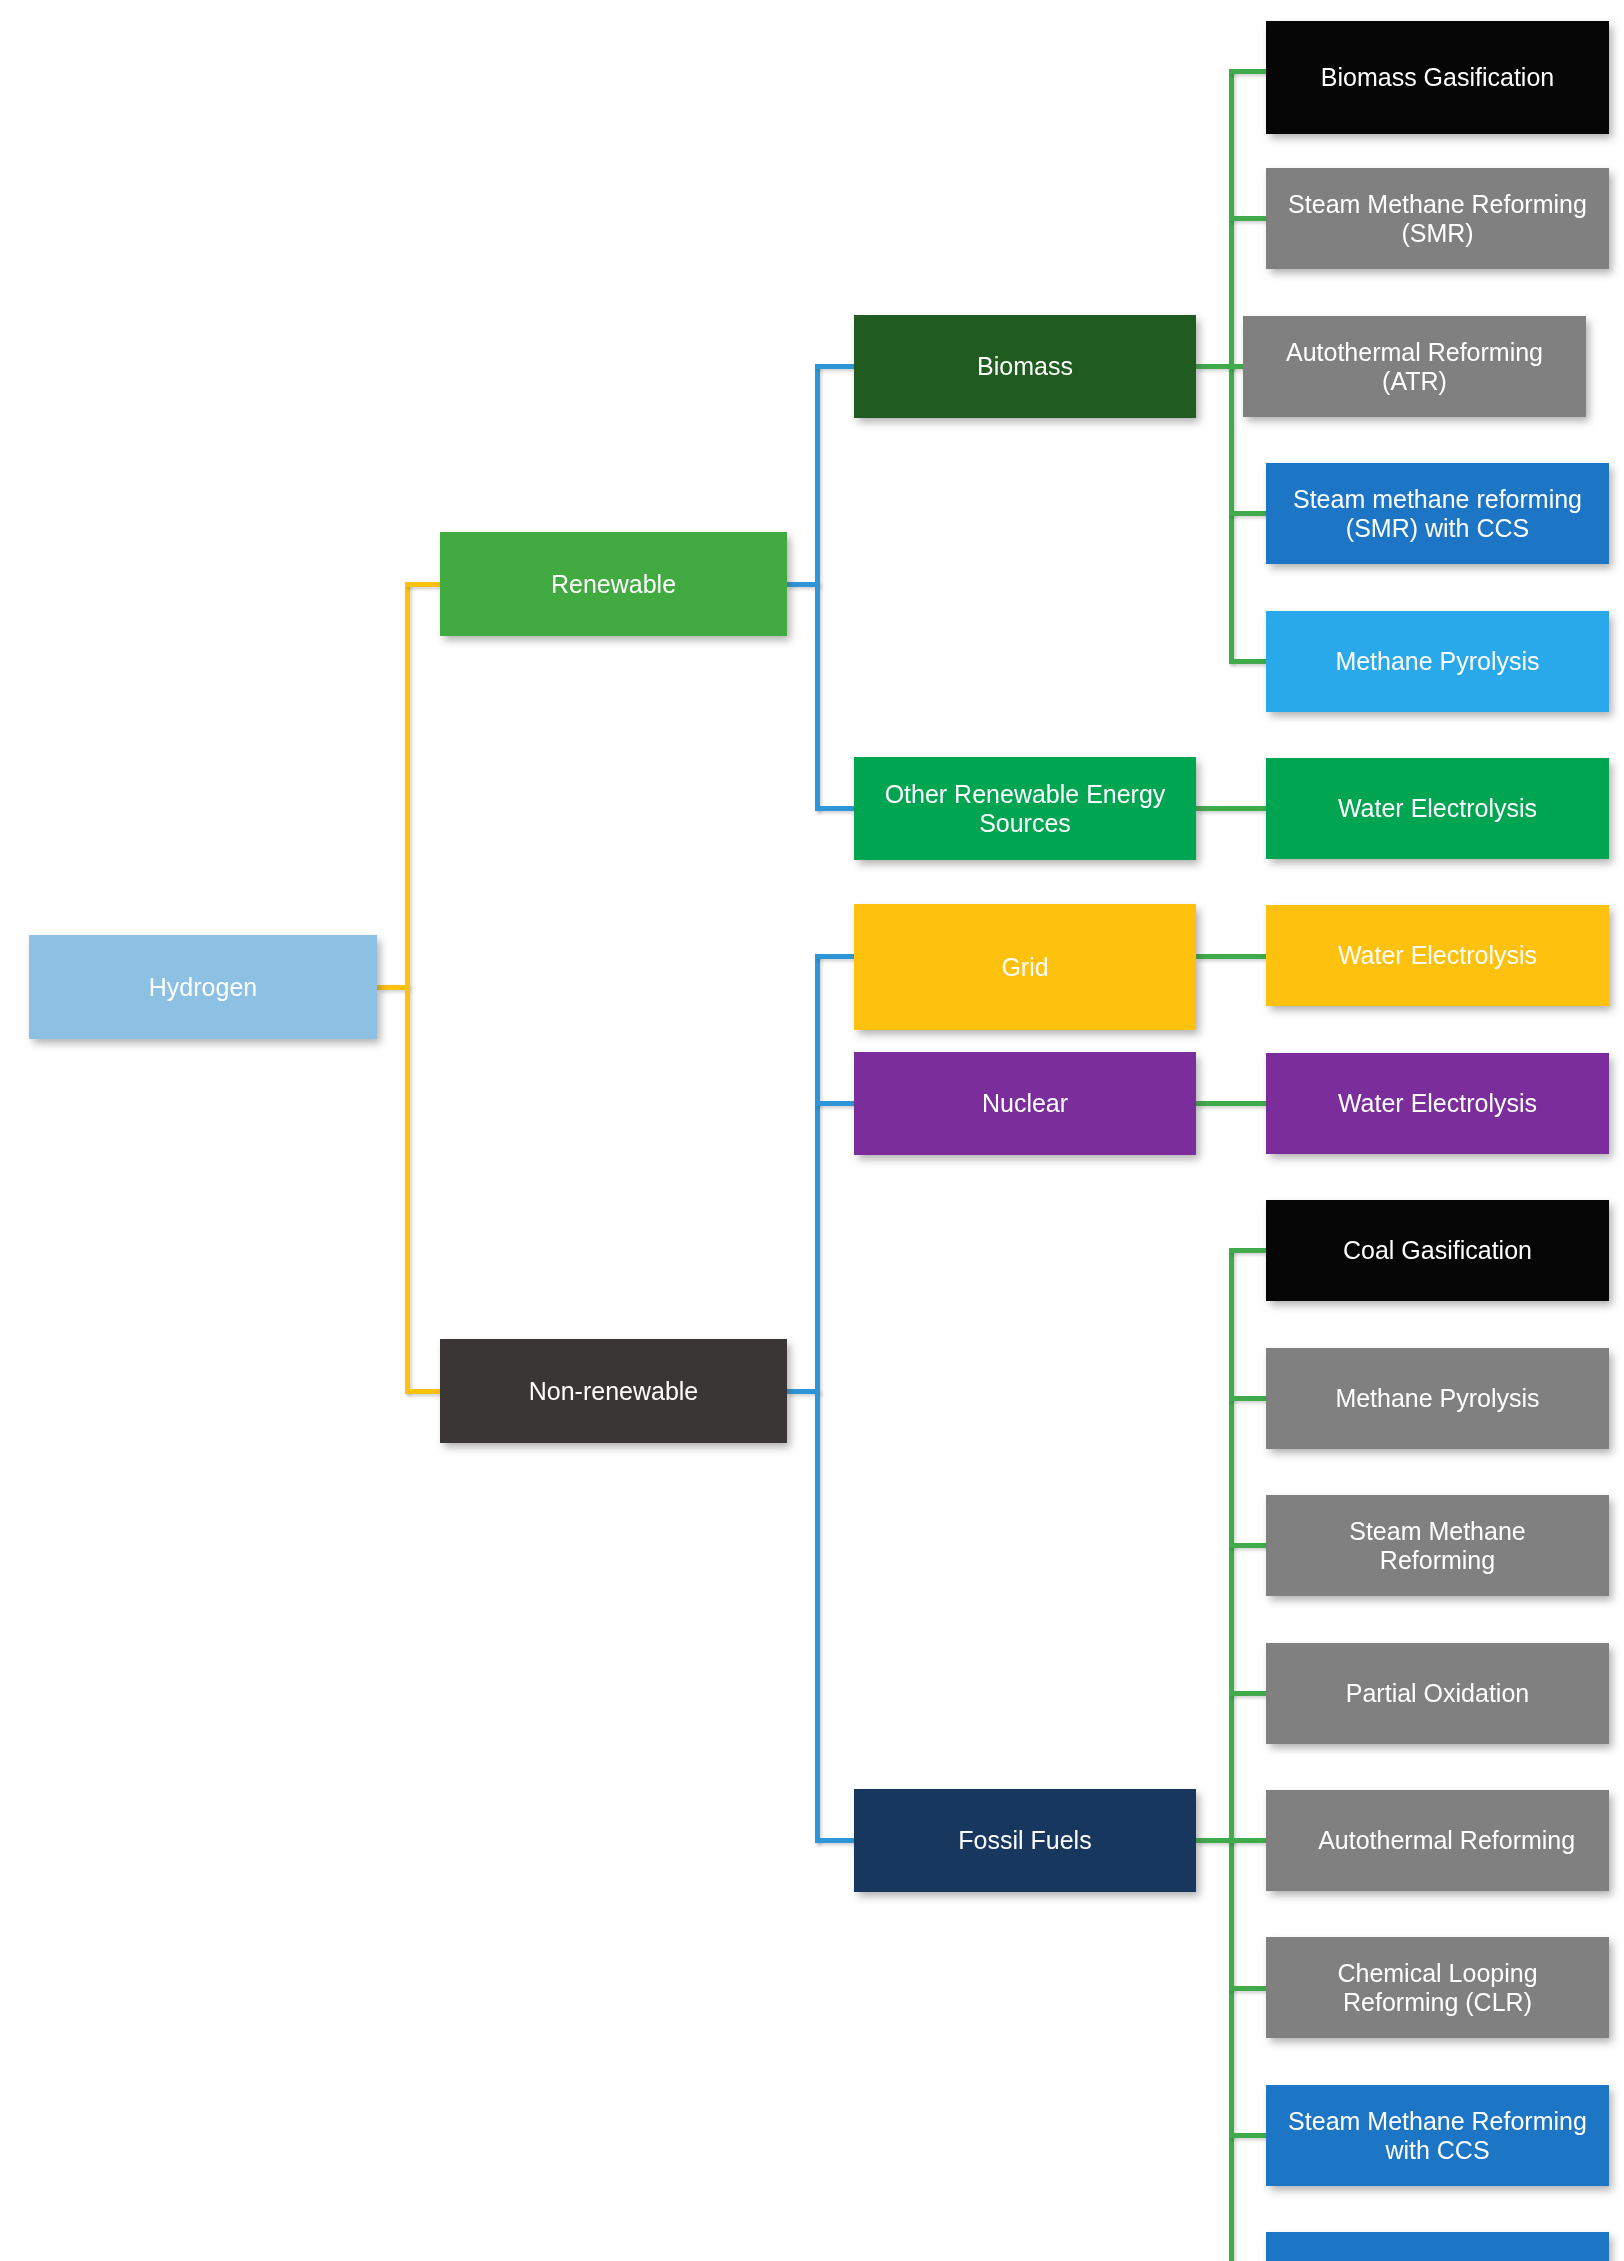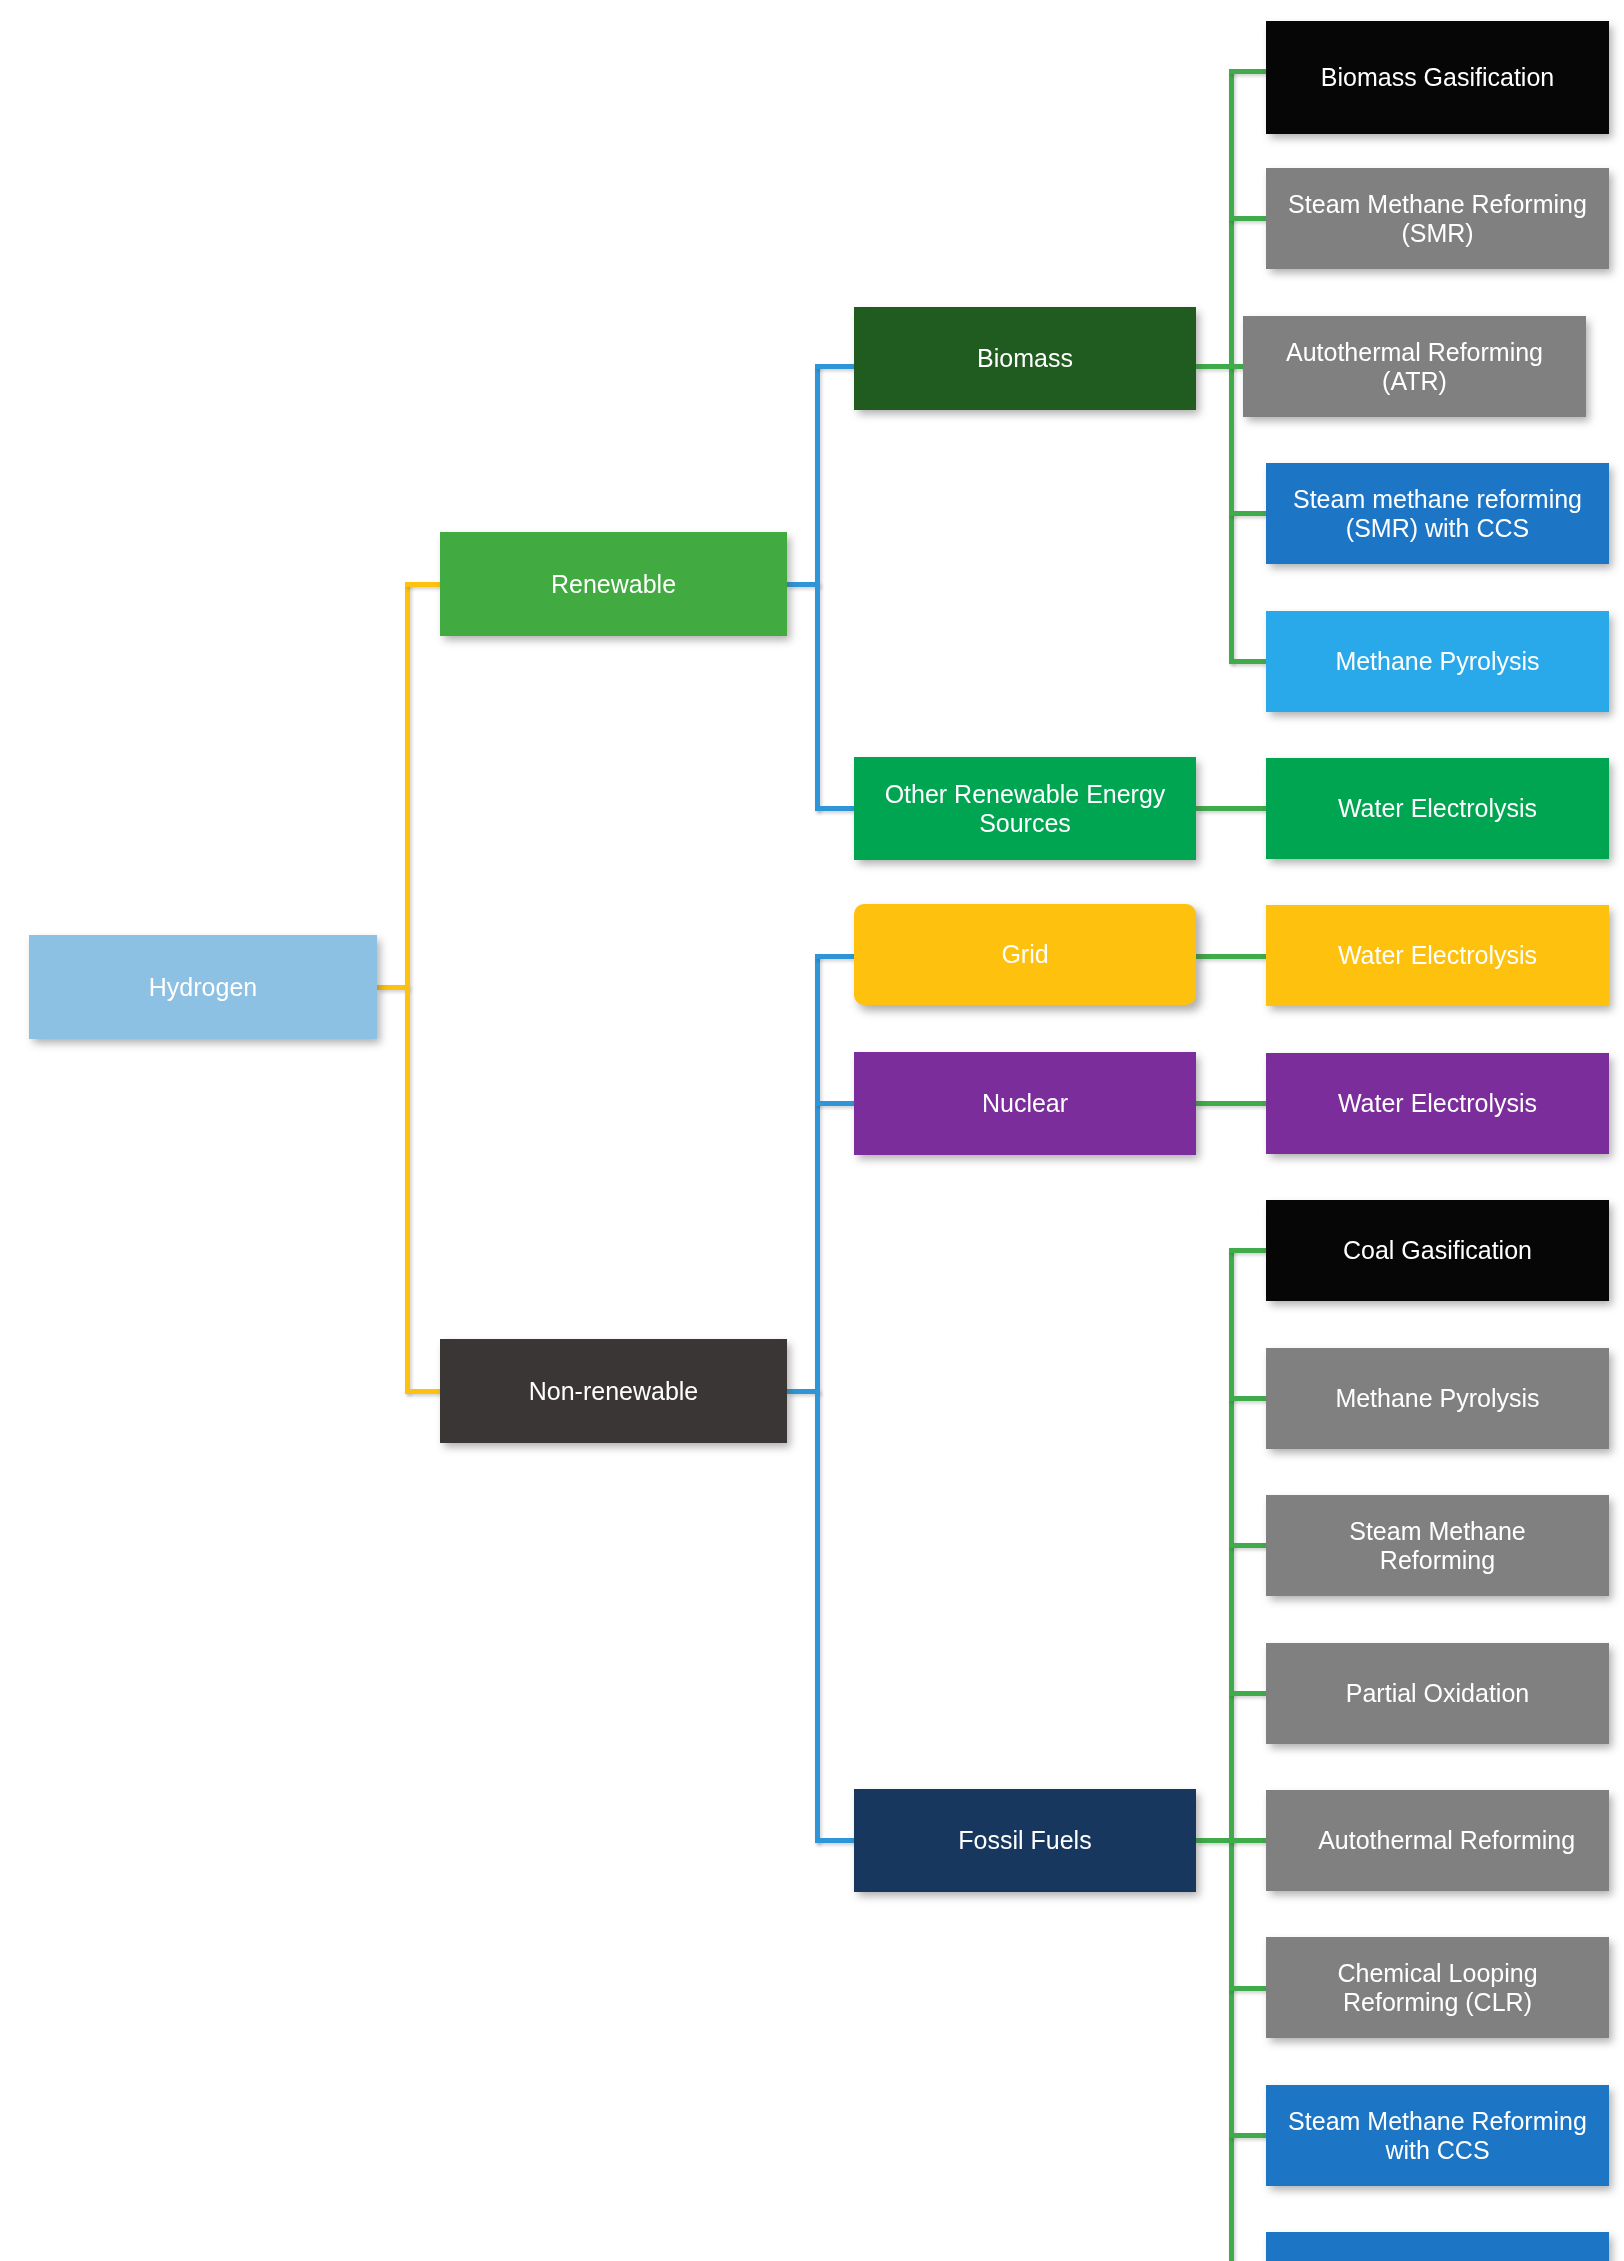--- a/index.html
+++ b/index.html
@@ -64,27 +64,27 @@
     <div class="conn" style="left: 1229px; top: 2133px; width: 38px; height: 4.5px; background: rgb(63, 171, 74);"></div>
     <div class="node" style="left: 29px; top: 935px; width: 348px; height: 104px; background: rgb(141, 193, 228);">
       <span>Hydrogen</span>
     </div>
     <div class="node" style="left: 440px; top: 532px; width: 347px; height: 104px; background: rgb(65, 170, 65);">
       <span>Renewable</span>
     </div>
     <div class="node" style="left: 440px; top: 1339px; width: 347px; height: 104px; background: rgb(58, 54, 54);">
       <span>Non-renewable</span>
     </div>
-    <div class="node" style="left: 854px; top: 307px; width: 342px; height: 103px; background: rgb(32, 92, 32);">
+    <div class="node" style="left: 854px; top: 315px; width: 342px; height: 103px; background: rgb(32, 92, 32);">
       <span>Biomass</span>
     </div>
     <div class="node" style="left: 854px; top: 757px; width: 342px; height: 103px; background: rgb(0, 165, 81); justify-content: flex-end;">
       <span>Other Renewable Energy Sources</span>
     </div>
-    <div class="node" style="left: 854px; top: 904px; width: 342px; height: 101px; background: rgb(254, 193, 13); border-radius: 10px;">
+    <div class="node" style="left: 854px; top: 904px; width: 342px; height: 126px; background: rgb(254, 193, 13);">
       <span>Grid</span>
     </div>
     <div class="node" style="left: 854px; top: 1052px; width: 342px; height: 103px; background: rgb(122, 45, 155);">
       <span>Nuclear</span>
     </div>
     <div class="node" style="left: 854px; top: 1789px; width: 342px; height: 103px; background: rgb(23, 55, 94);">
       <span>Fossil Fuels</span>
     </div>
     <div class="node" style="left: 1266px; top: 21px; width: 343px; height: 113px; background: rgb(6, 6, 6);">
       <span>Biomass Gasification</span>

